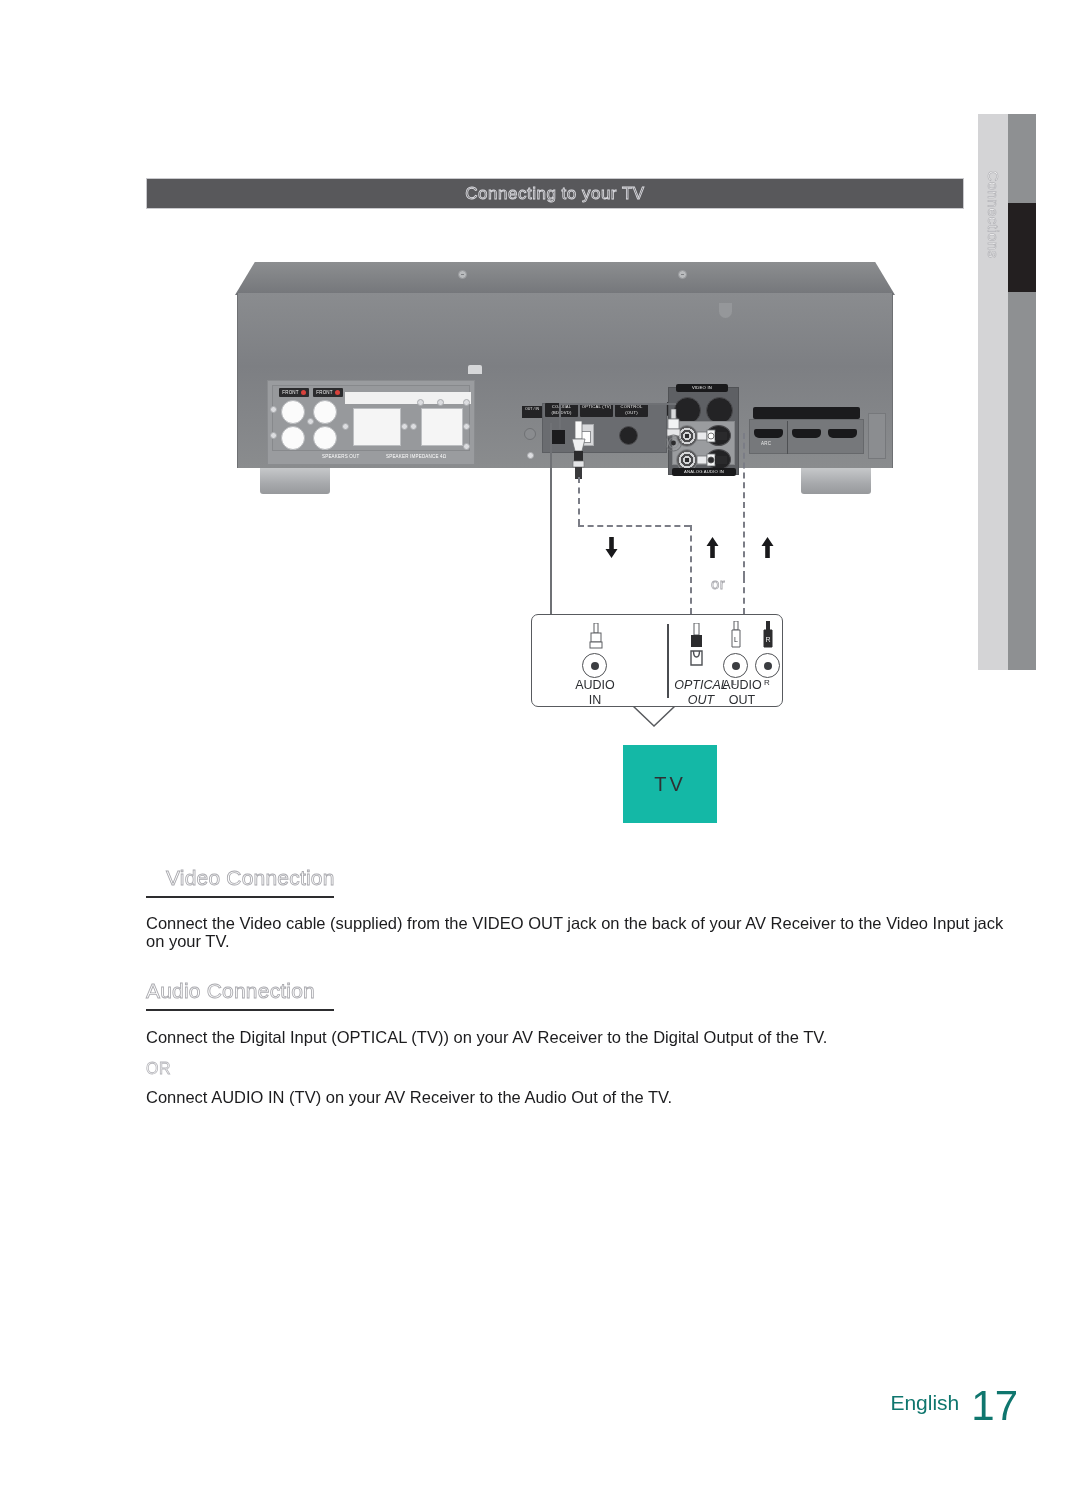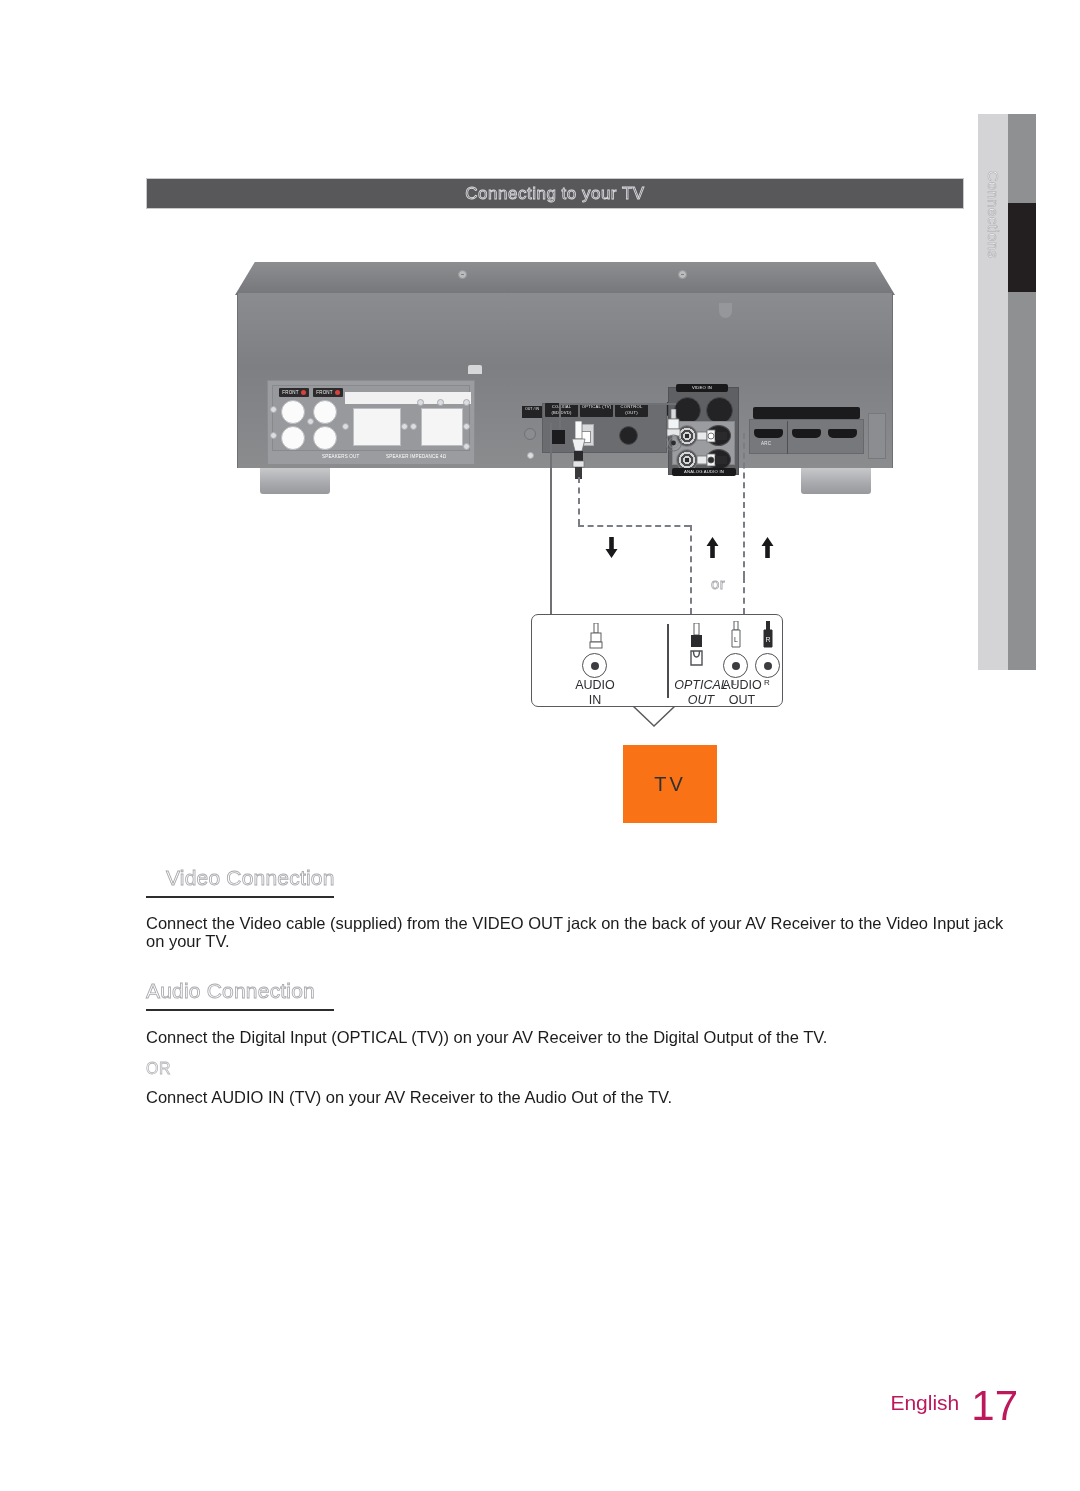--- a/index.html
+++ b/index.html
@@ -447,21 +447,21 @@
     position: absolute;
     left: 487px; top: 481px;
     width: 42px; height: 22px;
   }
 
   
   #tv-box {
     position: absolute;
     left: 477px; top: 520px;
     width: 94px; height: 78px;
-    background: #f97316;
+    background: #14b8a6;
     display: flex;
     align-items: center;
     justify-content: center;
   }
   #tv-box-label {
     font-size: 20px;
     color: #2f3033;
     letter-spacing: 3px;
   }
 
@@ -498,21 +498,21 @@
     letter-spacing: .5px;
   }
 
   
   #footer {
     position: absolute;
     left: 700px;
     top: 1382px;
     width: 318px;
     text-align: right;
-    color: #be185d;
+    color: #0f766e;
   }
   #footer-lang {
     font-size: 21px;
     vertical-align: 10px;
     margin-right: 12px;
   }
   #footer-page {
     font-size: 42px;
   }
 </style>

